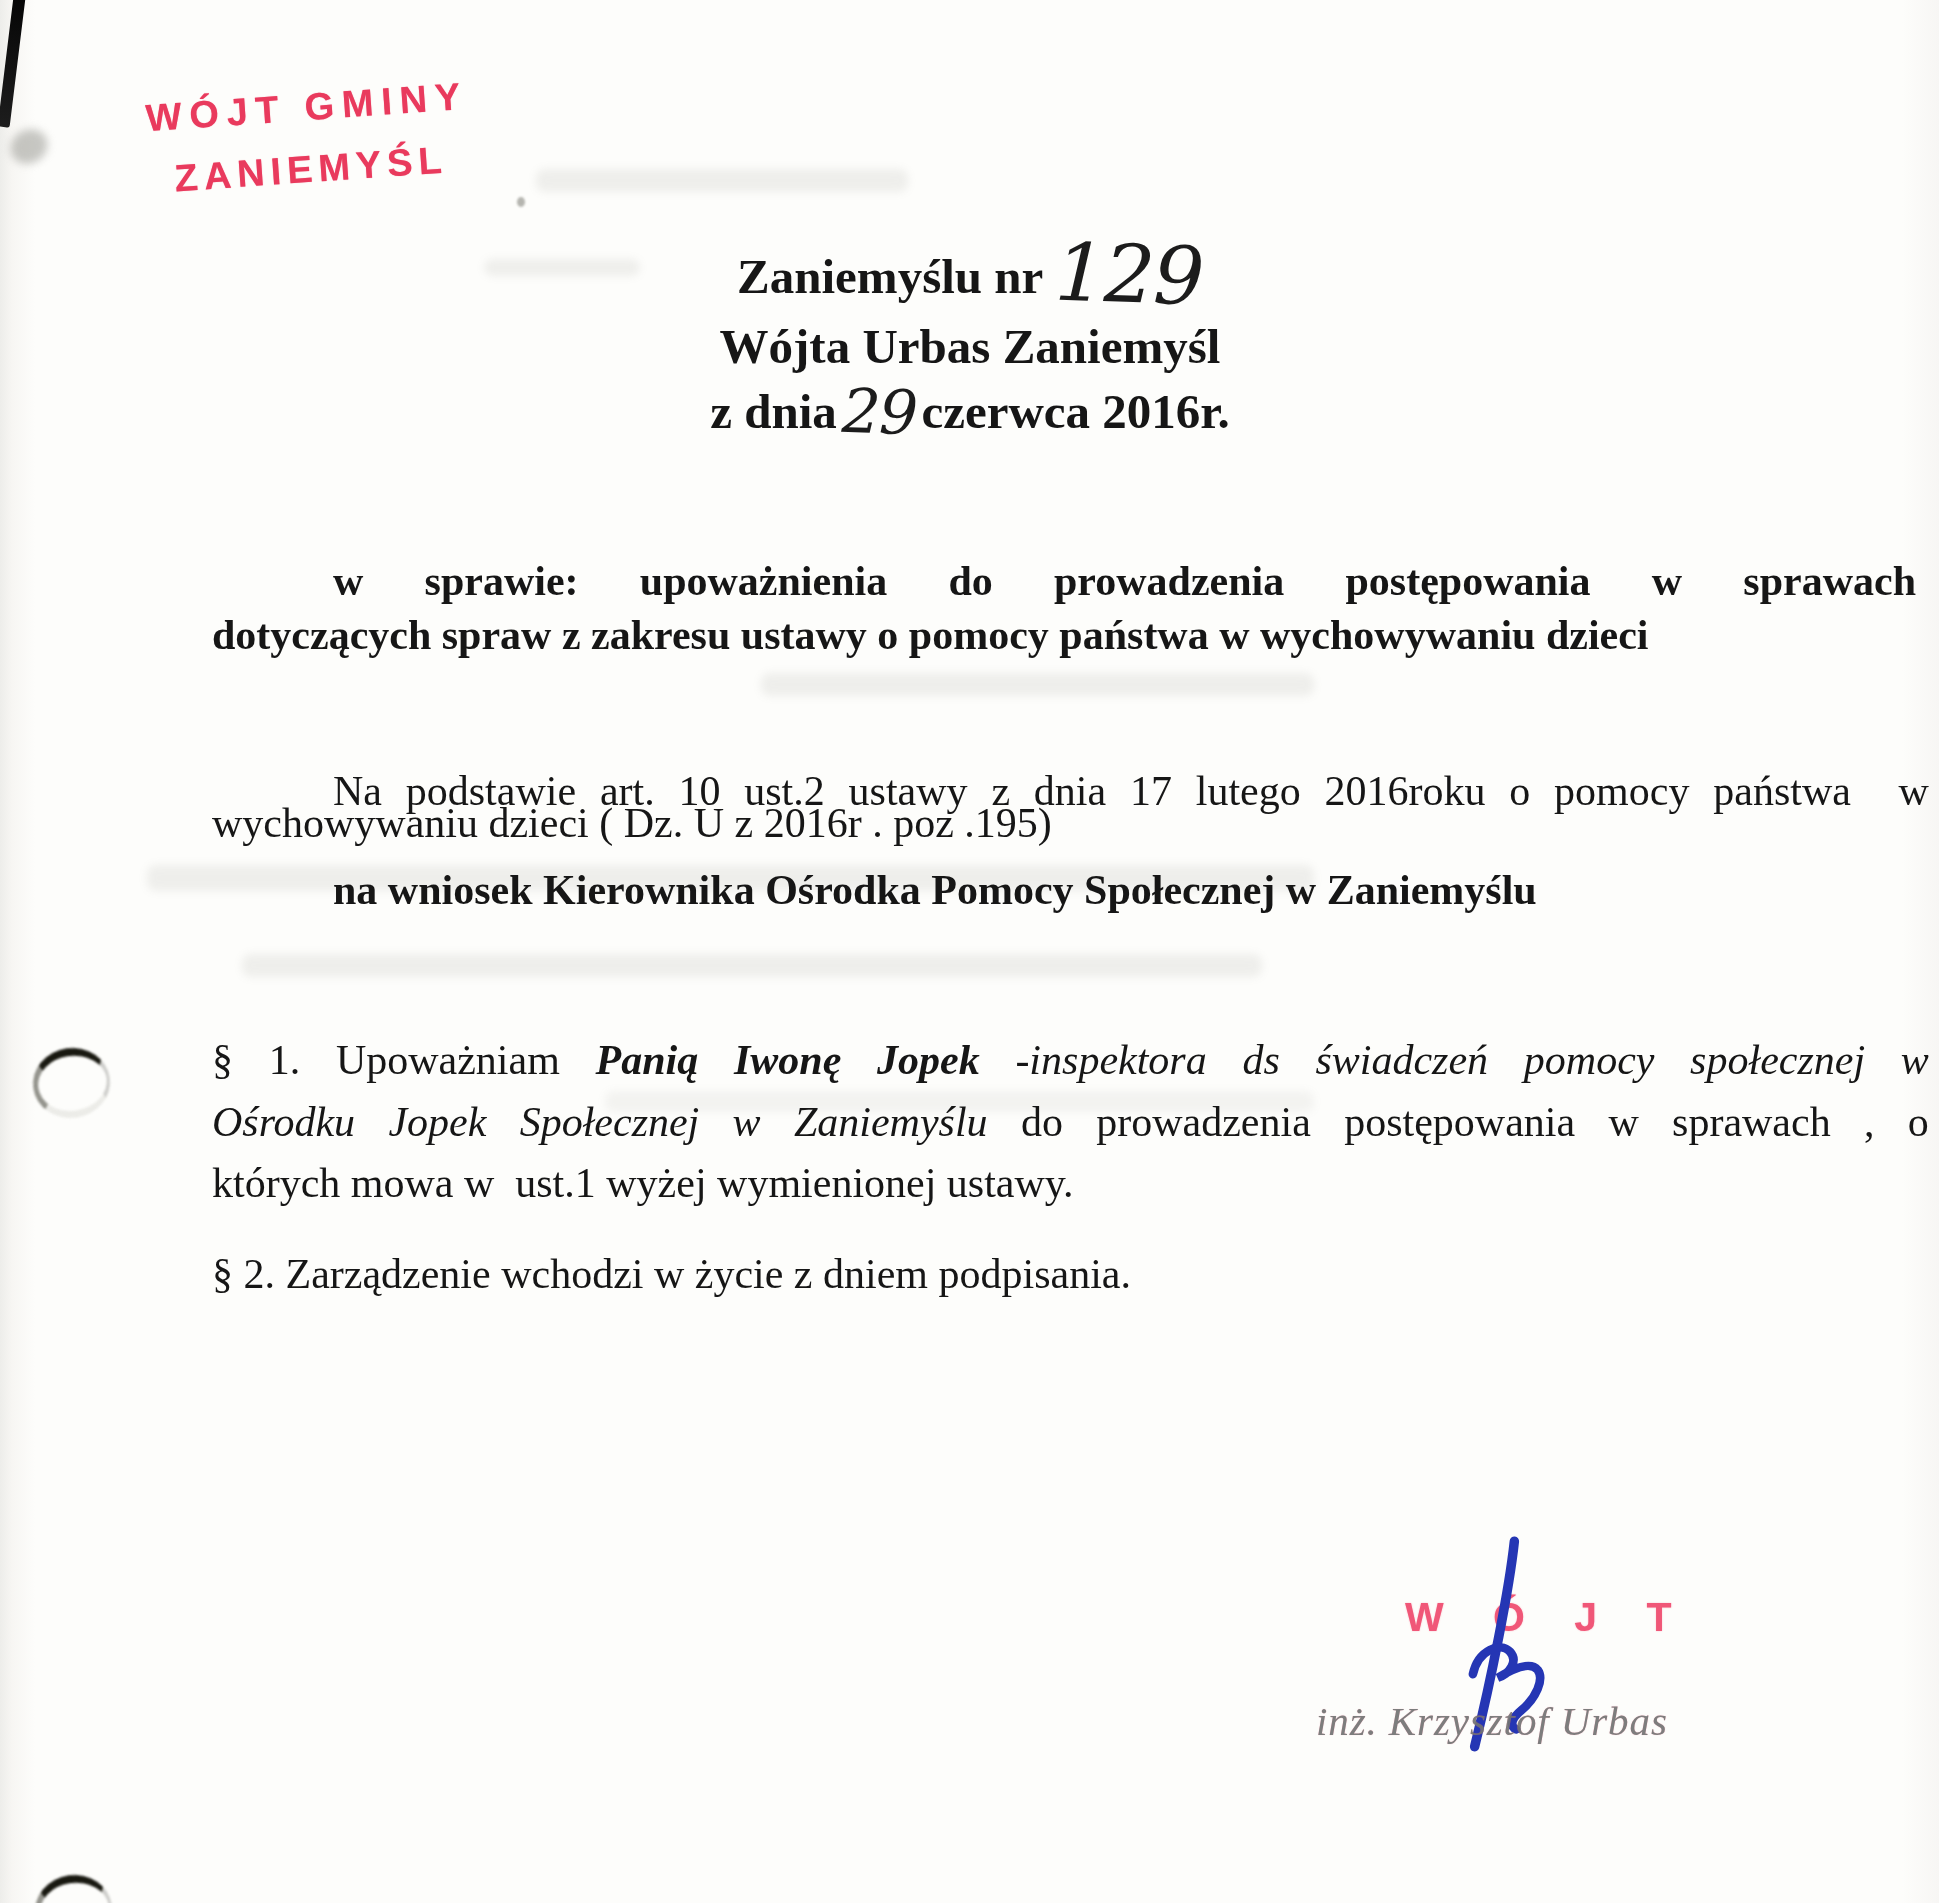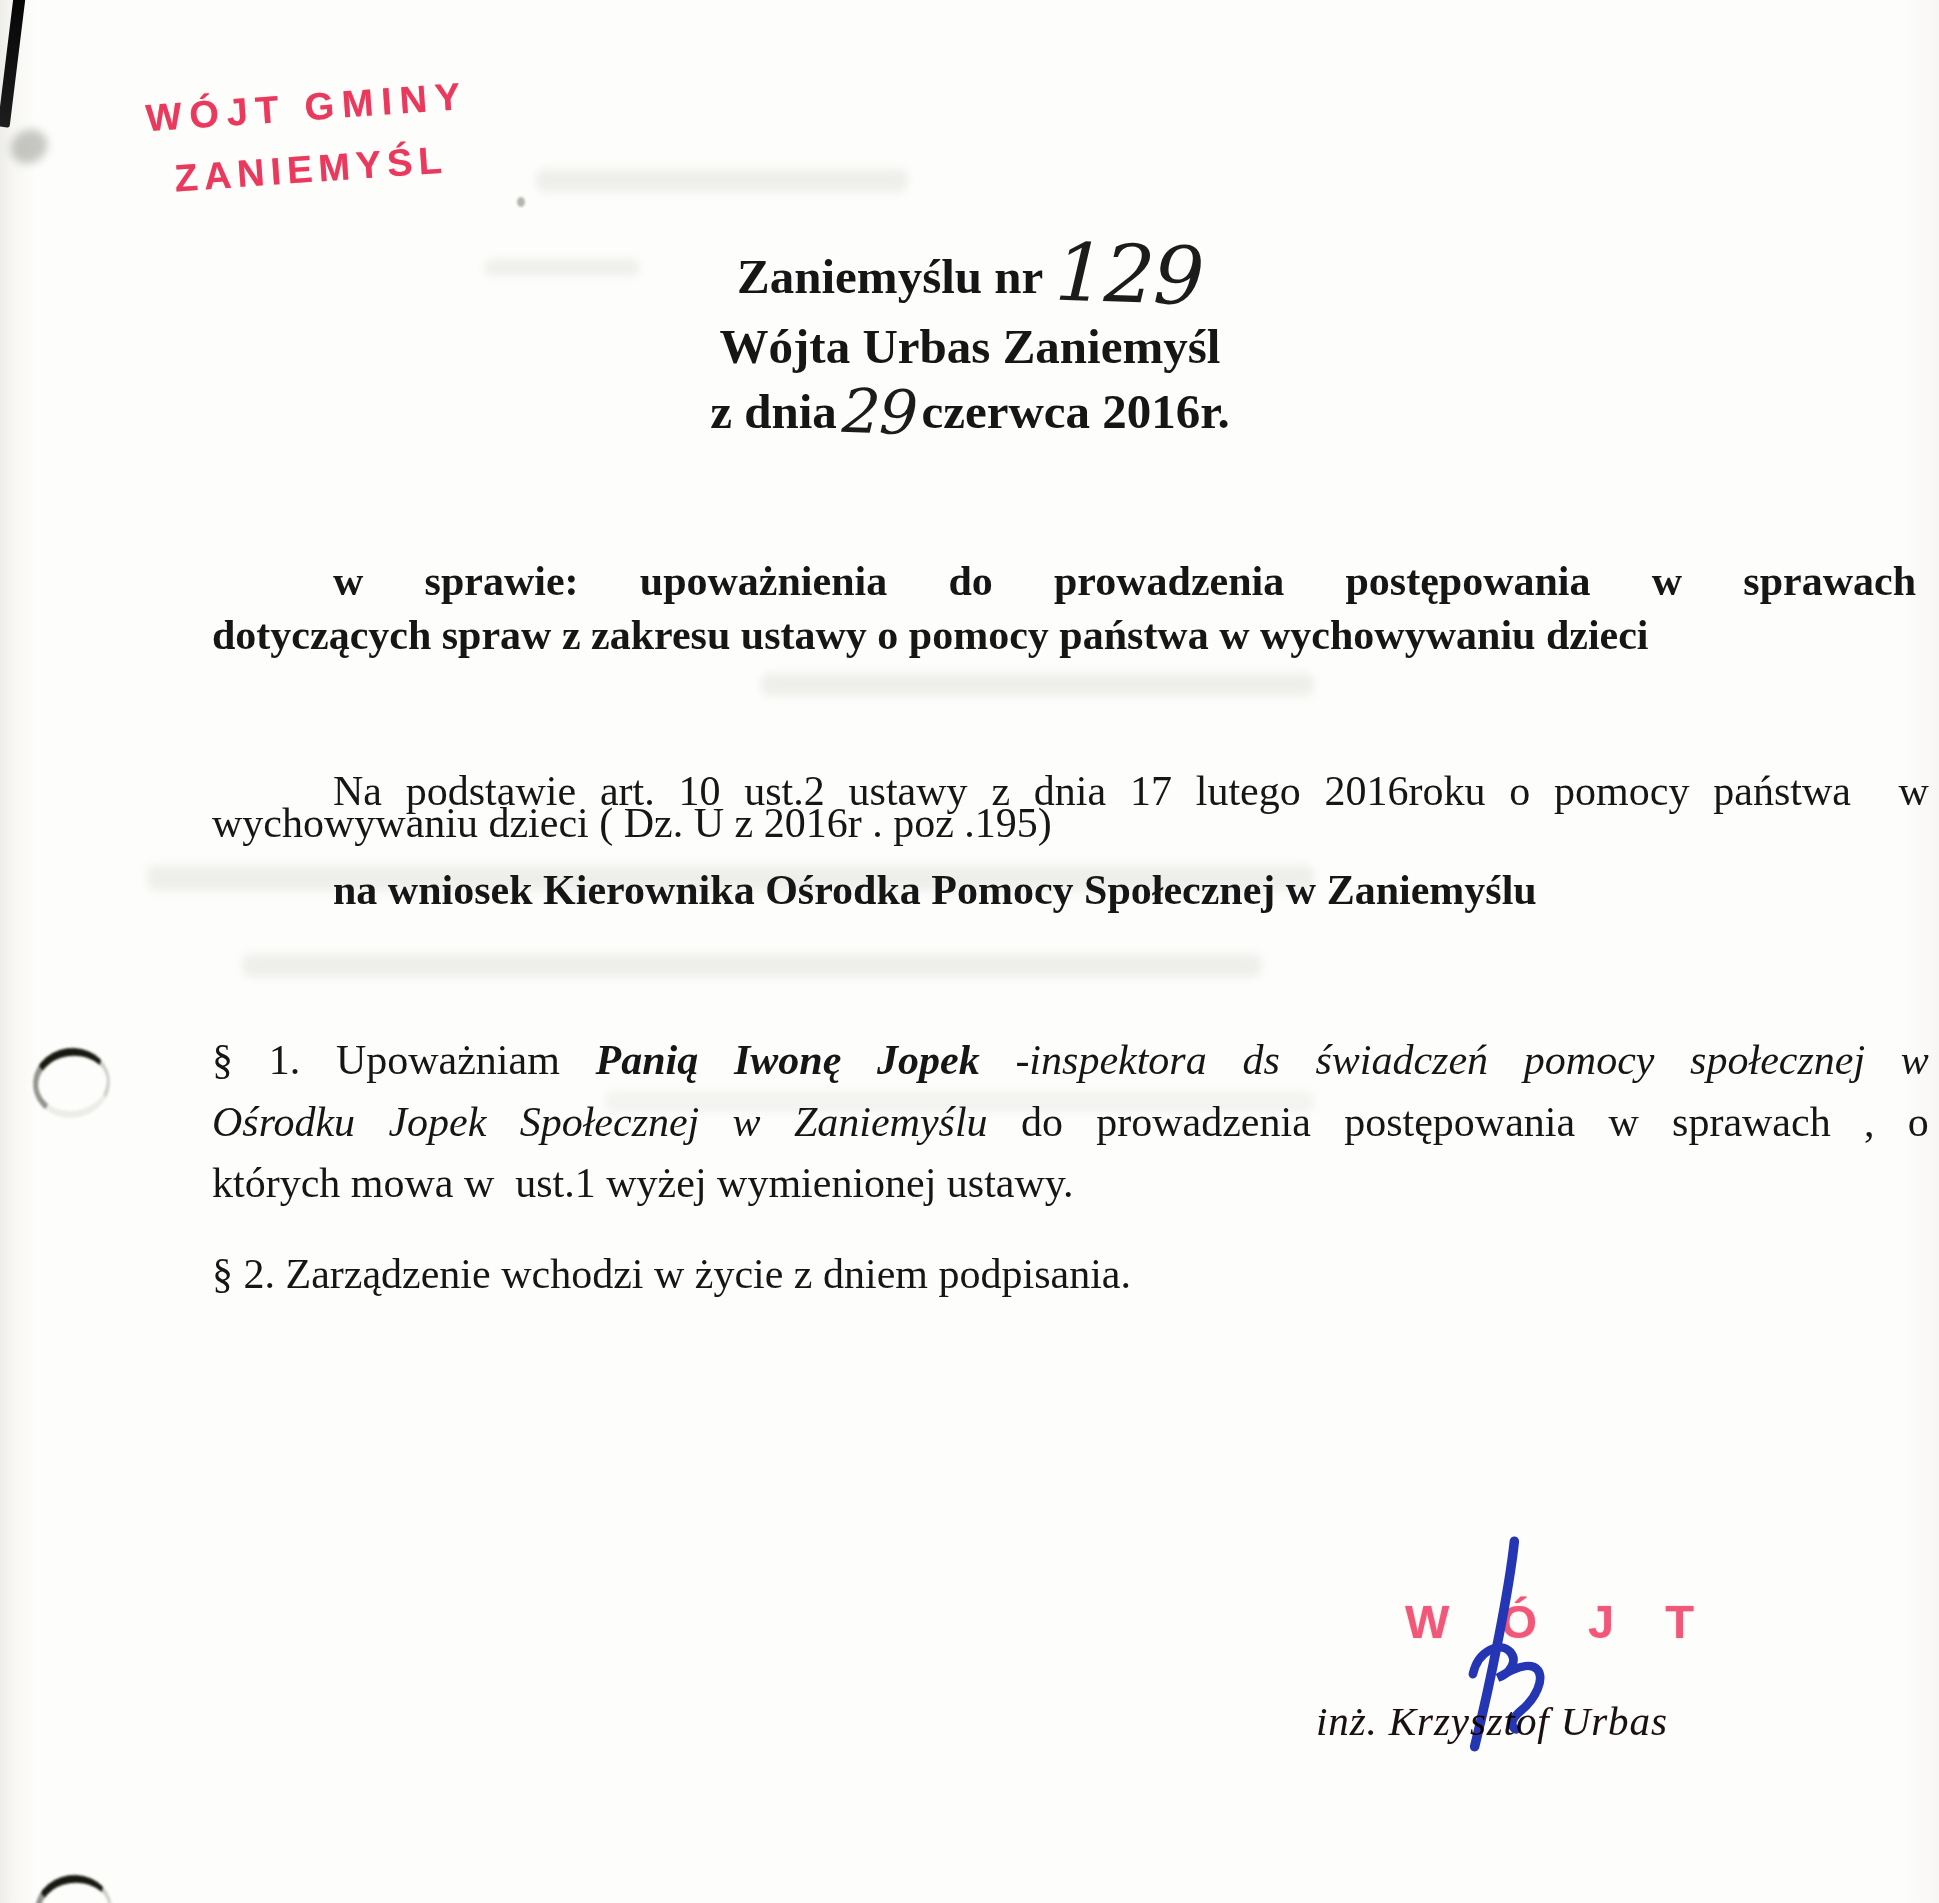--- a/index.html
+++ b/index.html
@@ -60,26 +60,26 @@
   .bline{font-size:42px;line-height:1;white-space:pre-wrap;}
   .just{text-align:justify;text-align-last:justify;}
   .bold{font-weight:bold;}
   .ital{font-style:italic;}
   .bital{font-weight:bold;font-style:italic;}
 
   
   .sig-wojt{
     left:1405px;top:1594px;
     font-family:"Liberation Sans", sans-serif;font-weight:bold;
-    font-size:47px;letter-spacing:19px;color:#ef4166;opacity:.88;
+    font-size:41px;letter-spacing:19px;color:#ef4166;opacity:.88;
     text-shadow:0 0 1.7px rgba(239,65,102,.4);
   }
   .sig-name{
     left:1316px;top:1697px;
-    font-style:italic;font-size:41px;color:#000000;opacity:.92;
+    font-style:italic;font-size:41px;color:#737373;opacity:.92;
     letter-spacing:0.9px;
     text-shadow:0 0 0.9px rgba(240,74,110,.45);
   }
   .paraph{left:1409px;top:1529px;width:190px;height:242px;}
 </style>
 </head>
 <body>
 
 <div class="abs fastener"></div>
 <div class="abs smudge"></div>

